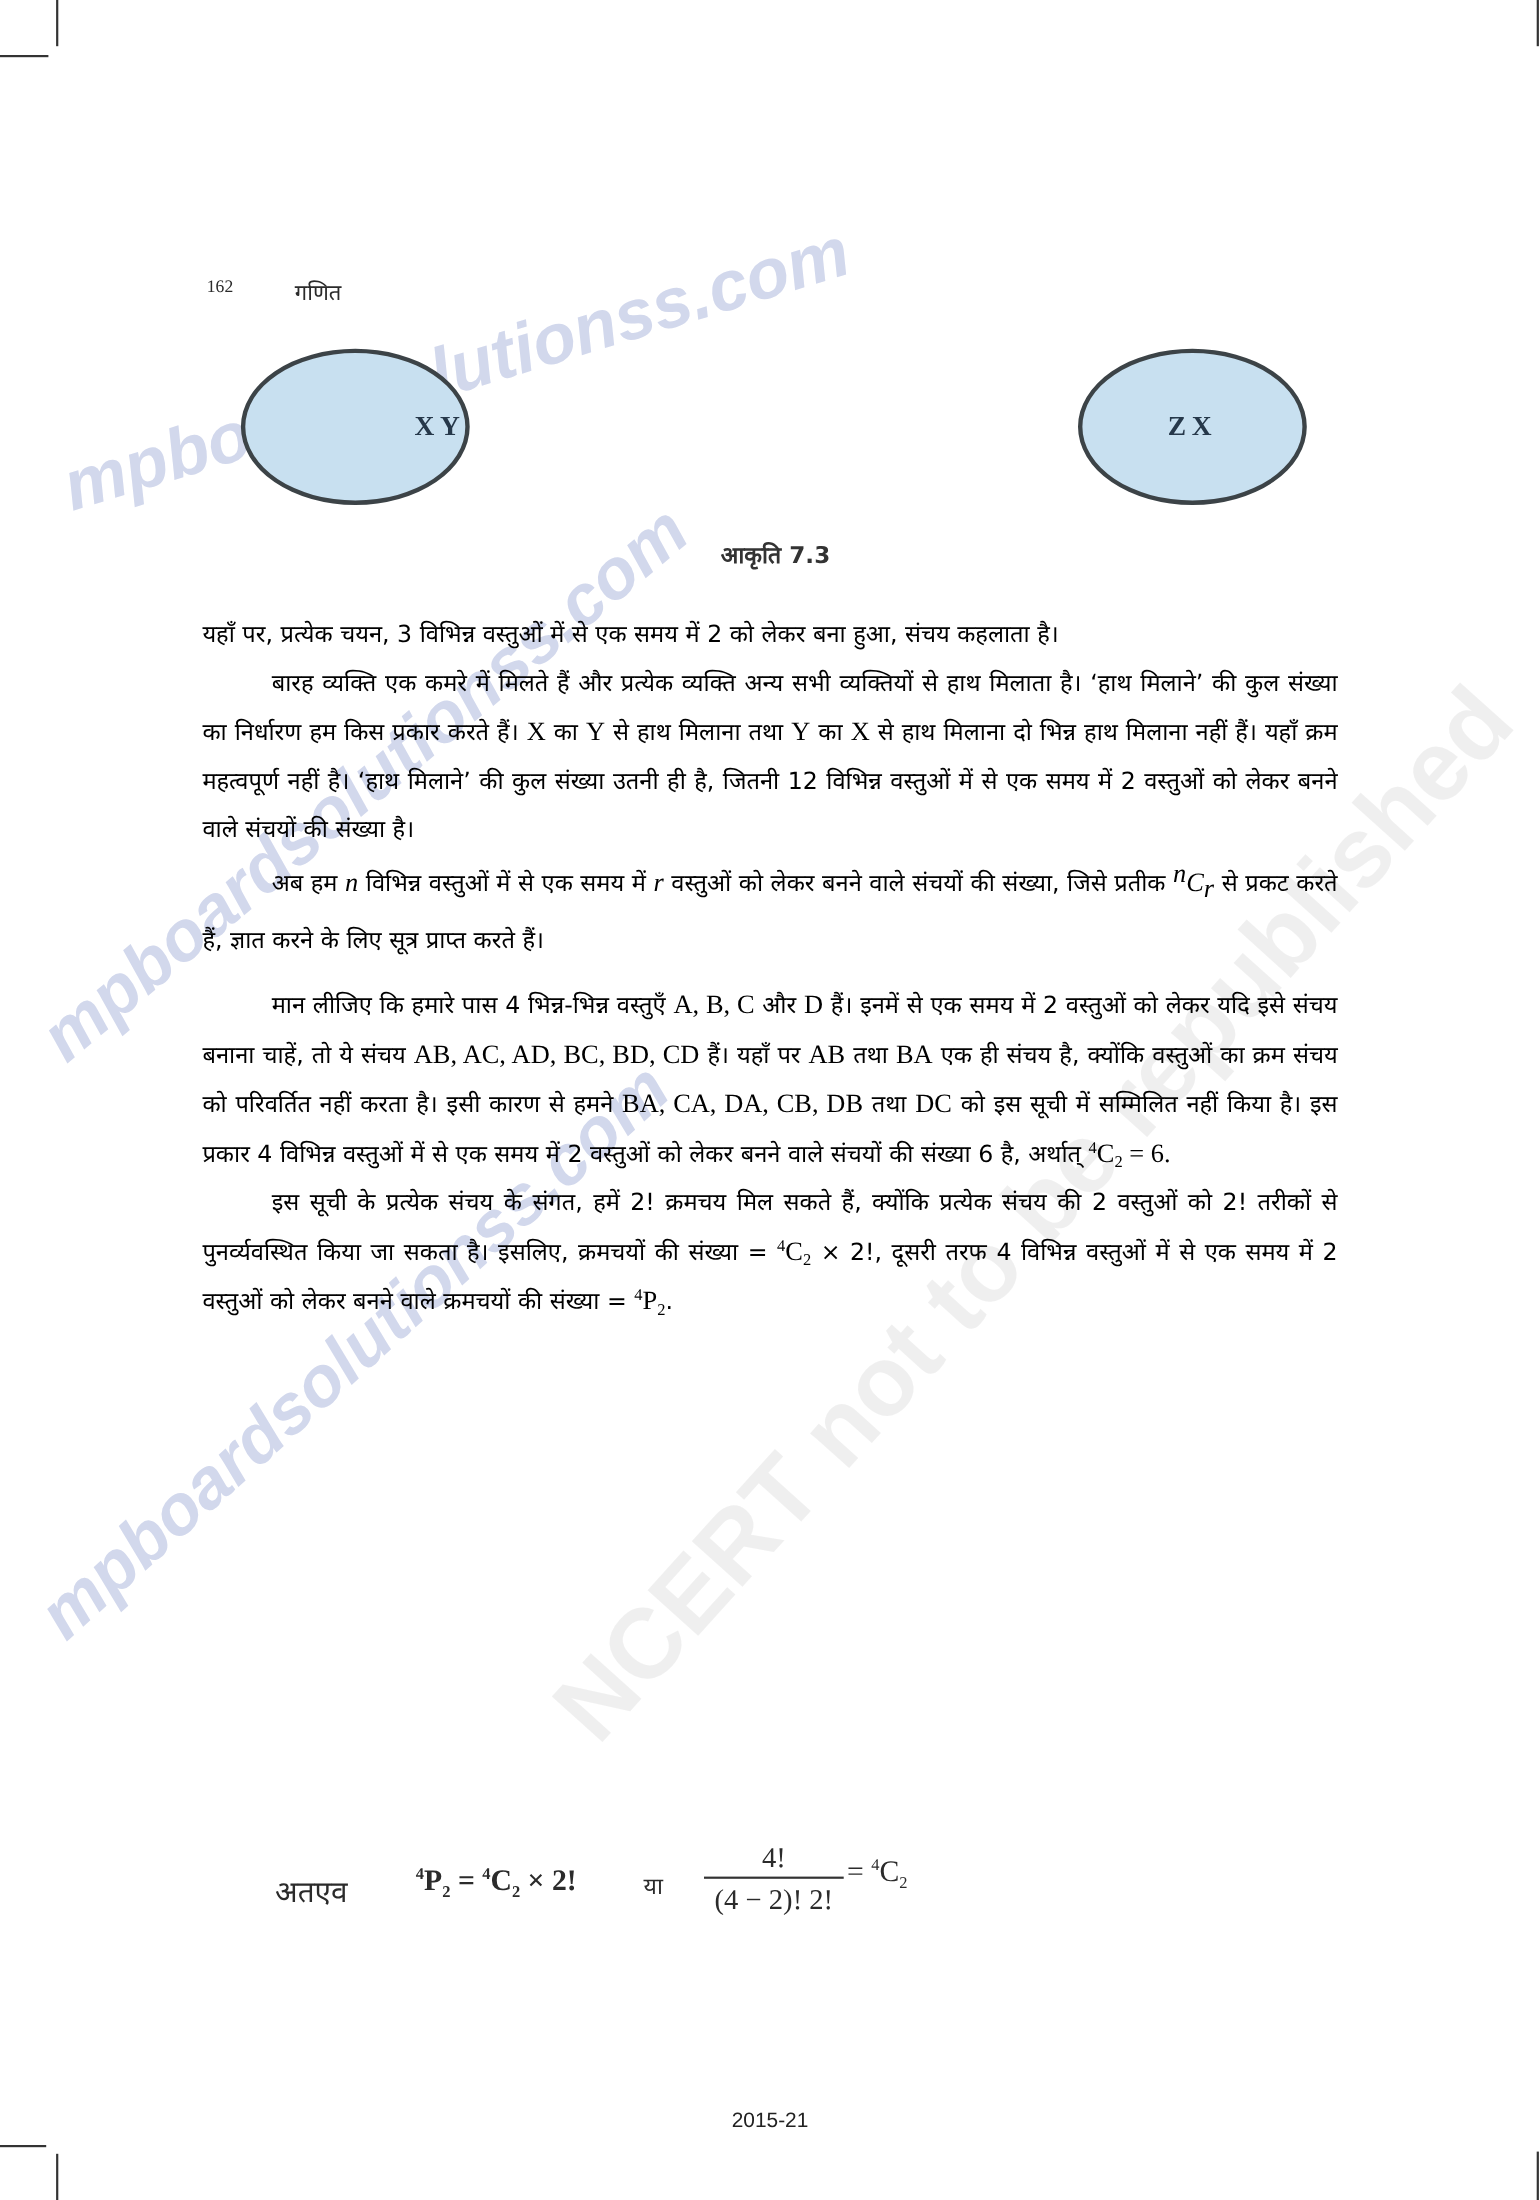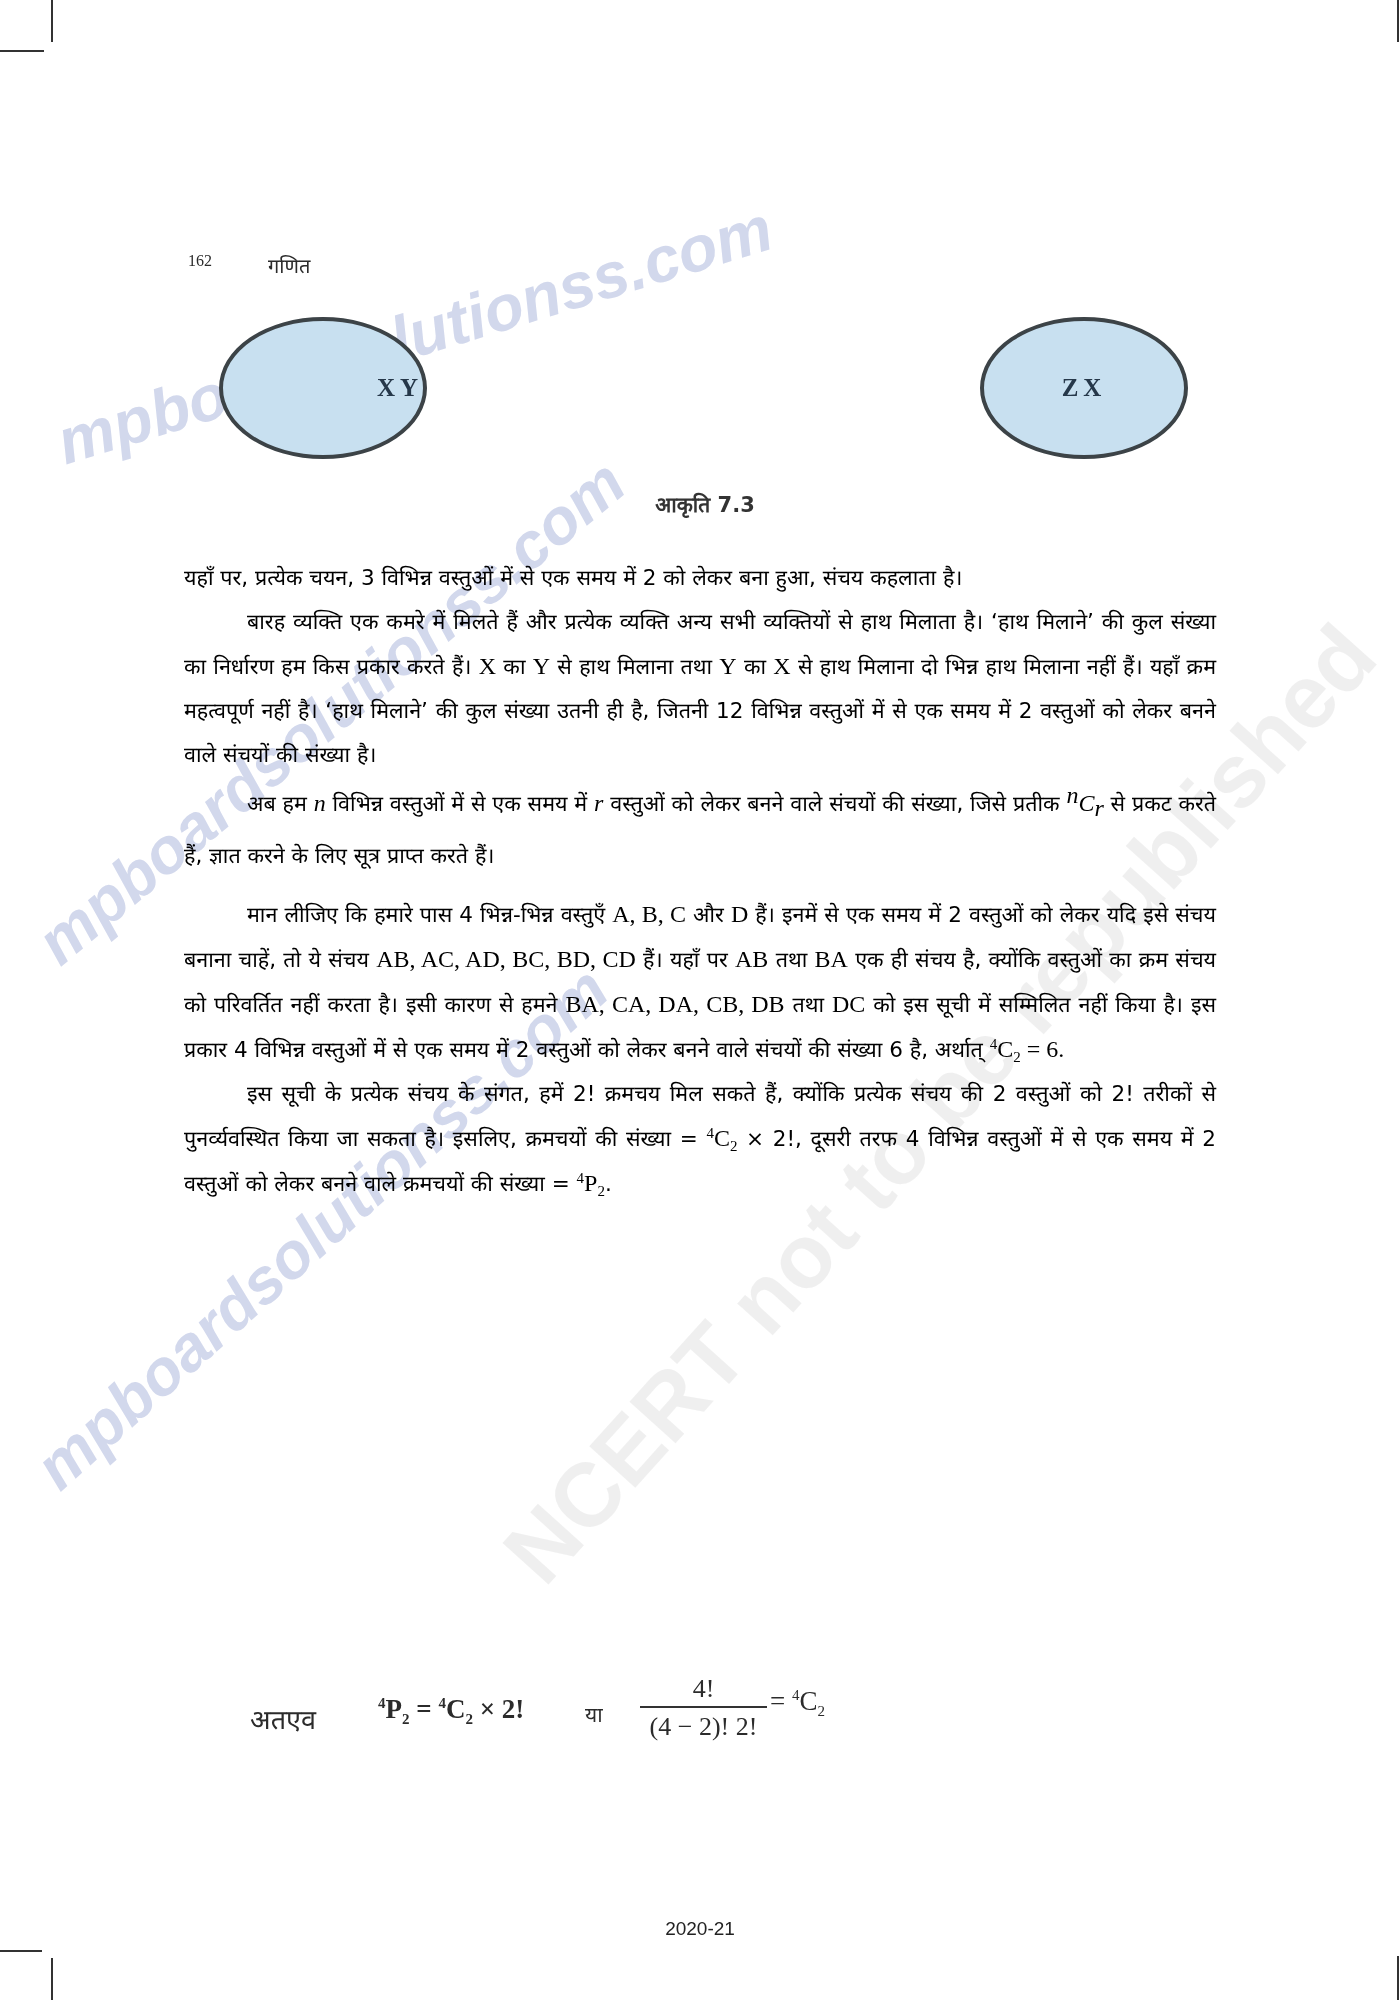--- a/index.html
+++ b/index.html
@@ -110,13 +110,13 @@
   <span class="f-eq"><sup>4</sup><span>P</span><sub>2</sub><span style="white-space:pre;"> = </span><sup>4</sup><span>C</span><sub>2</sub><span style="white-space:pre;"> × 2!</span></span>
   <span class="f-or">या</span>
   <span class="frac">
     <span class="num">4!</span>
     <span class="bar"></span>
     <span class="den">(4 − 2)! 2!</span>
   </span>
   <span class="f-rhs"><span style="white-space:pre;">= </span><sup>4</sup><span>C</span><sub>2</sub></span>
 </div>
 
-<div class="footer">2020-21</div>
+<div class="footer">2015-21</div>
 
 </body></html>

